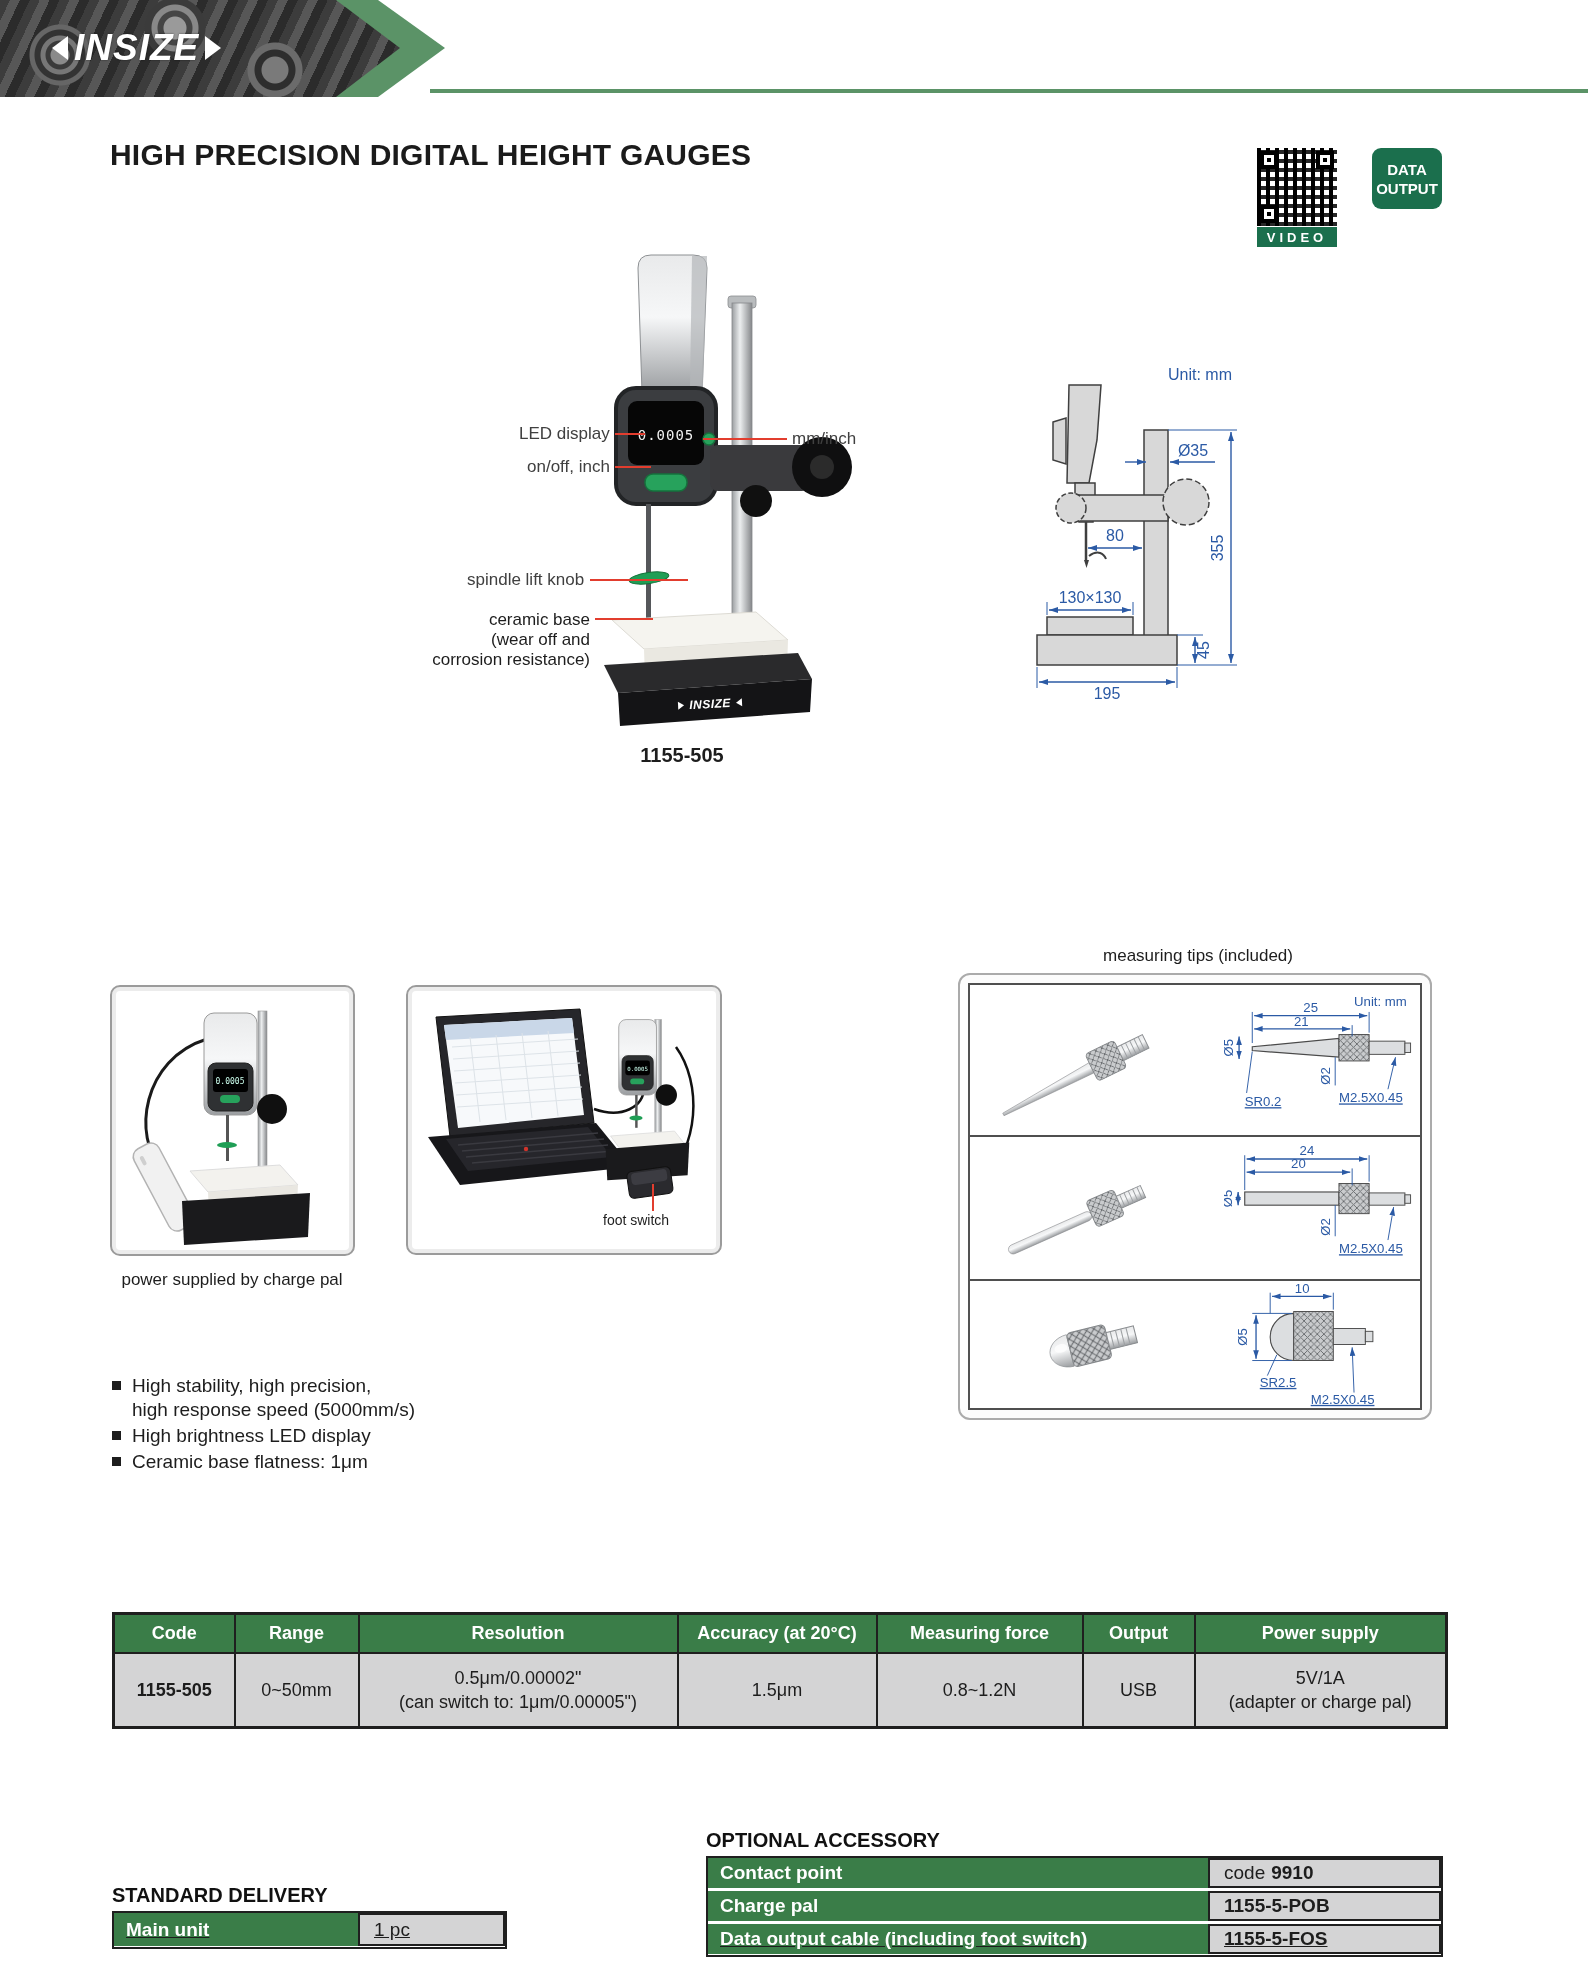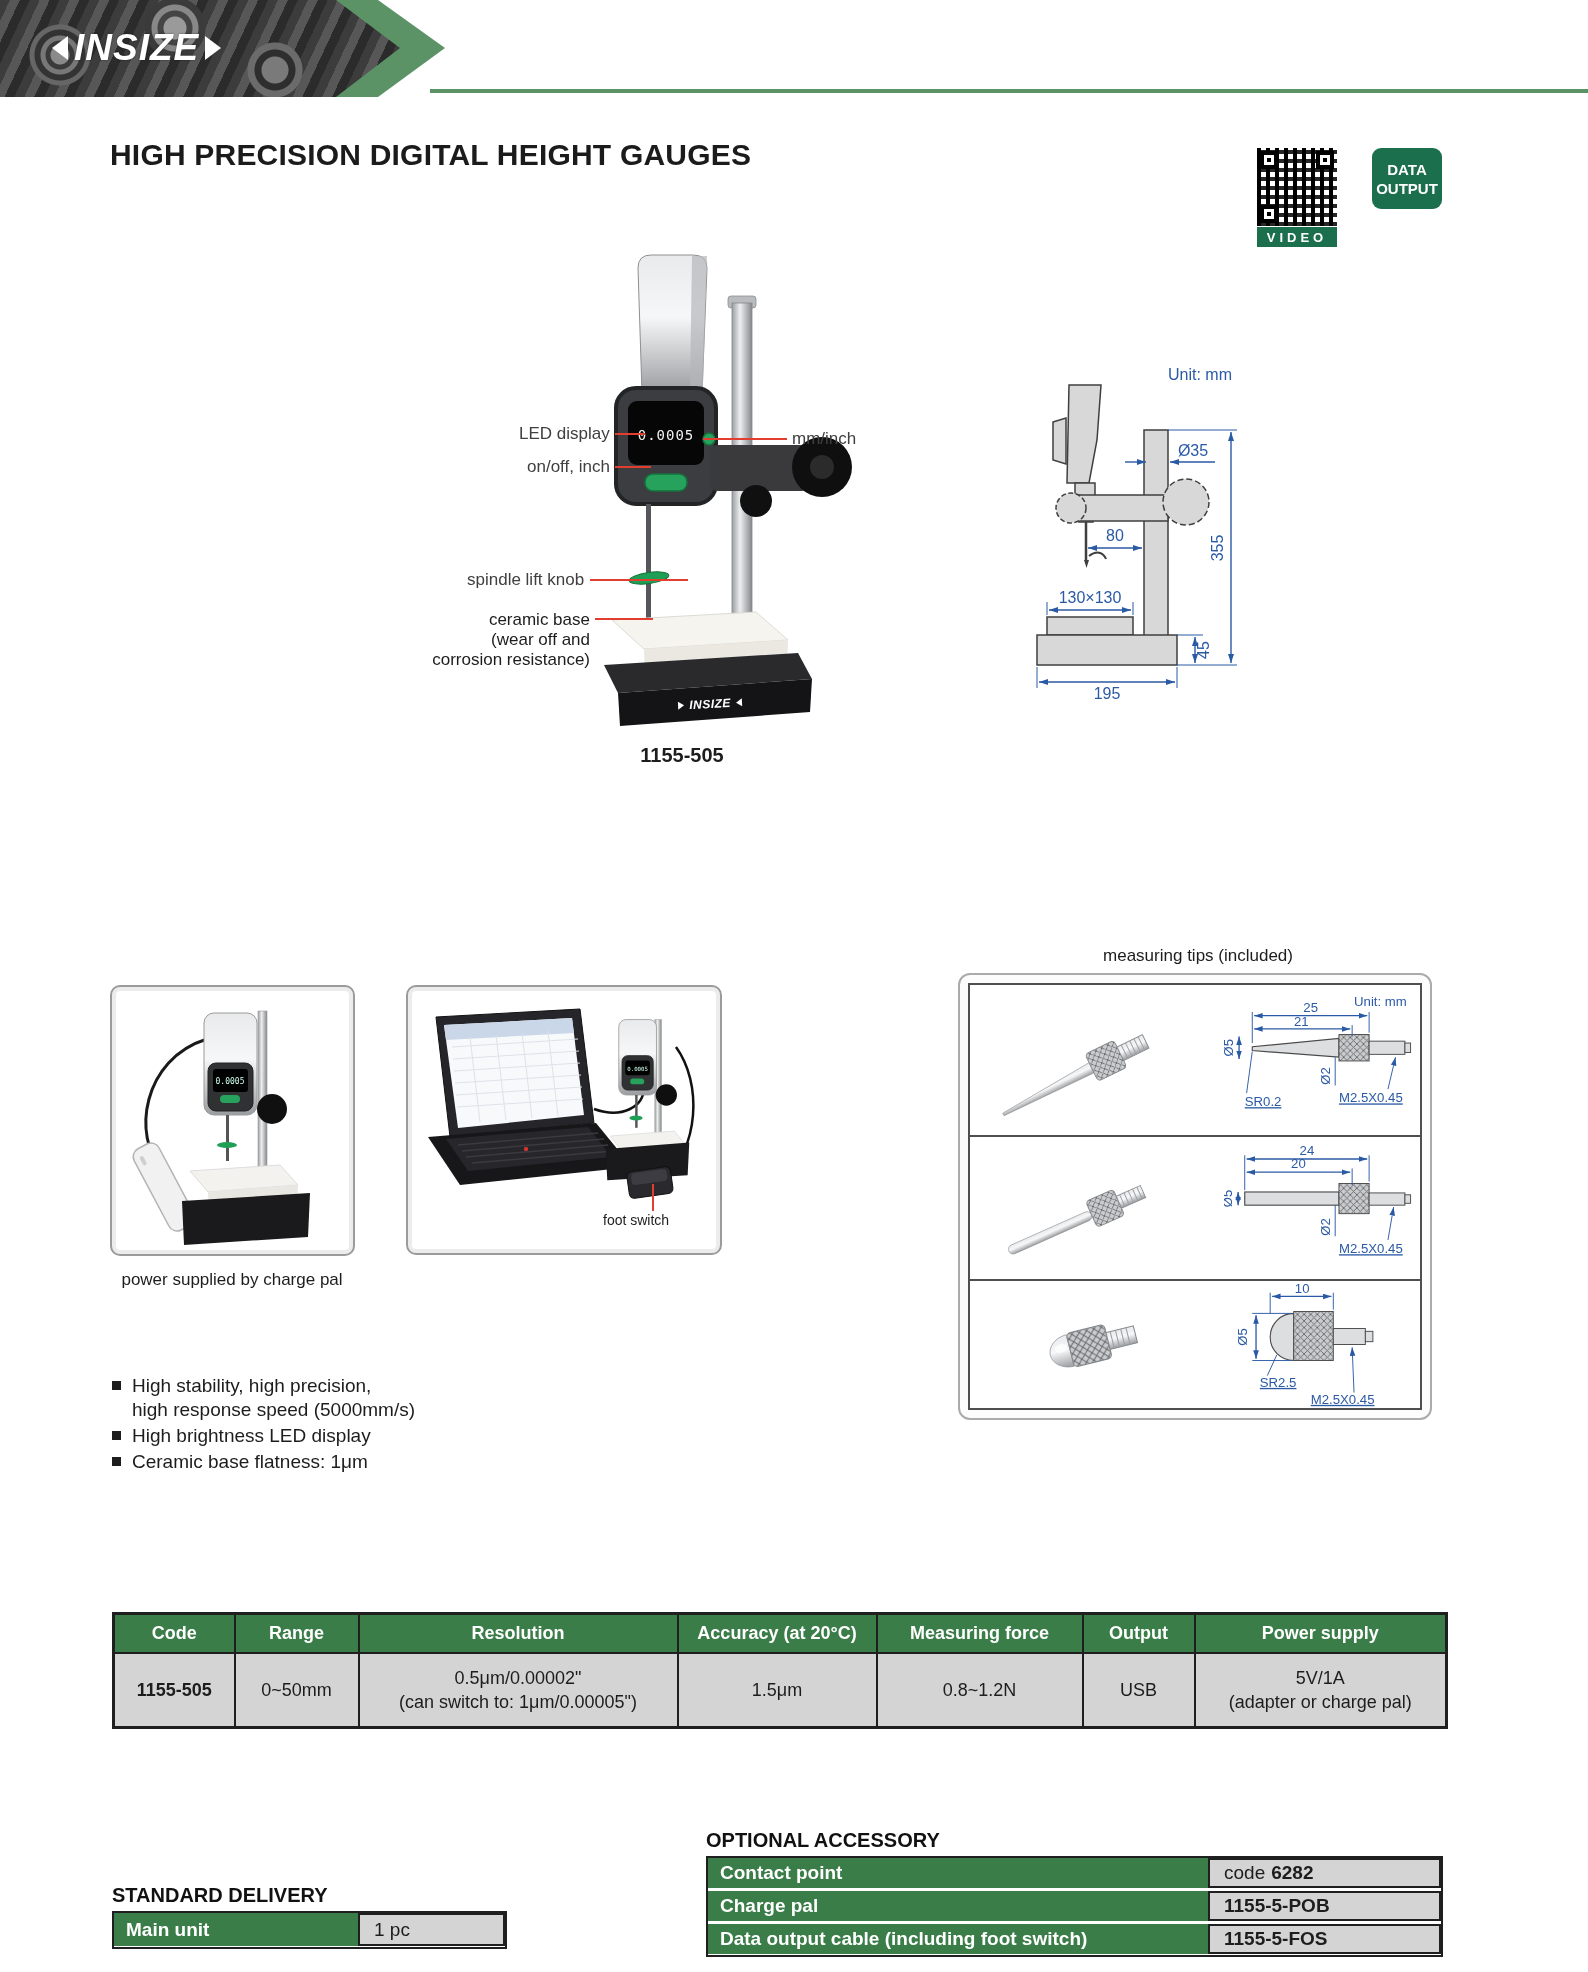--- a/index.html
+++ b/index.html
@@ -70,21 +70,21 @@
   .spec-t th{background:#3a7d48;color:#fff;font-size:18px;font-weight:bold;height:37px;
              border:2px solid #1f1f1f;padding:0 2px;}
   .spec-t td{background:#d4d4d5;font-size:18px;text-align:center;vertical-align:middle;height:72px;
              border:2px solid #1f1f1f;padding:0 4px;line-height:24px;}
   .spec-t td.code{font-weight:bold;}
 
   
   .sec-head{font-size:20px;font-weight:bold;color:#111;}
   .gtable{border:2px solid #1f1f1f;background:#fff;box-sizing:border-box;}
   .grow{display:flex;margin-bottom:3px;justify-content:space-between;}
-  .grow:last-child{margin-bottom:1px;}
+  .grow:last-child{margin-bottom:1px;text-decoration:underline;}
   .gcell{background:#3a7d48;color:#fff;font-weight:bold;font-size:19px;display:flex;align-items:center;
          padding-left:12px;box-sizing:border-box;height:30px;}
   .vcell{background:#d4d4d5;border:2px solid #1f1f1f;font-size:19px;display:flex;align-items:center;
          padding-left:14px;box-sizing:border-box;flex:1;height:30px;}
   .vcell b{margin-left:6px;}
 
   
   .mech{fill:#d8d8d8;stroke:#3f3f3f;stroke-width:1.5;}
   .dim{stroke:#2b5aa5;stroke-width:1.4;fill:none;}
   .thin{stroke:#2b5aa5;stroke-width:1;fill:none;}
@@ -483,21 +483,21 @@
       </tbody>
     </table>
   </div>
 
   <div class="abs sec-head" style="left:706px;top:1829px">OPTIONAL ACCESSORY</div>
   <div class="abs gtable" style="left:706px;top:1856px;width:737px">
     <div class="grow">
       <div class="gcell" style="width:500px">Contact point</div>
       <div class="vcell">
         <span>code</span>
-        <b>6282</b>
+        <b>9910</b>
       </div>
     </div>
     <div class="grow">
       <div class="gcell" style="width:500px">Charge pal</div>
       <div class="vcell" style="font-weight:bold">1155-5-POB</div>
     </div>
     <div class="grow">
       <div class="gcell" style="width:500px">Data output cable (including foot switch)</div>
       <div class="vcell" style="font-weight:bold">1155-5-FOS</div>
     </div>

